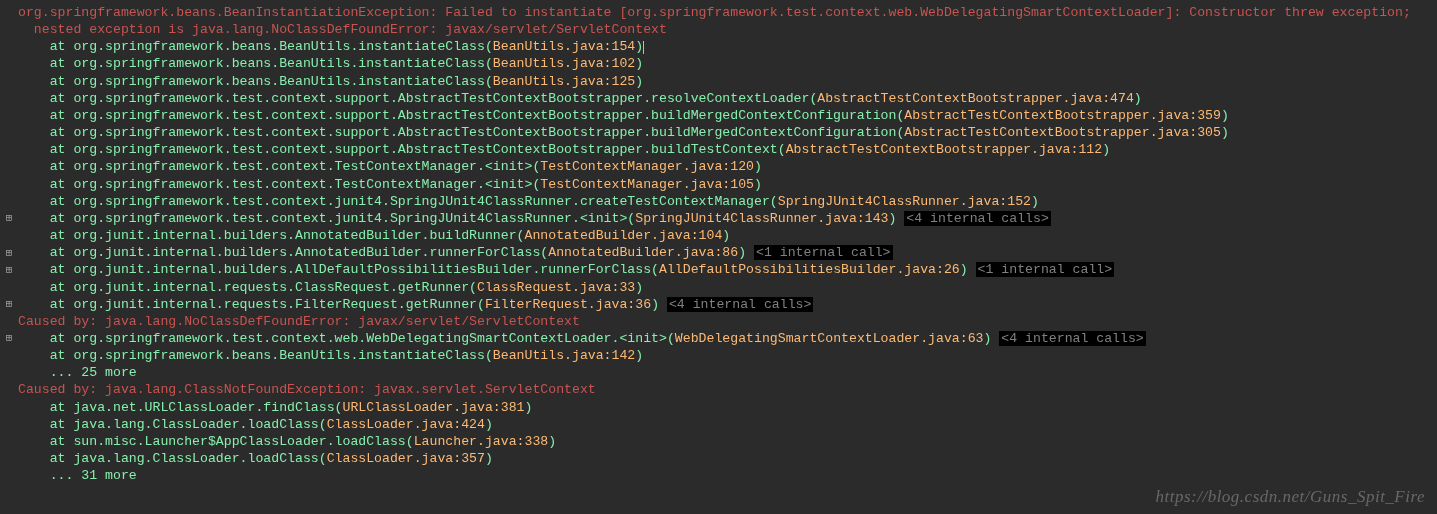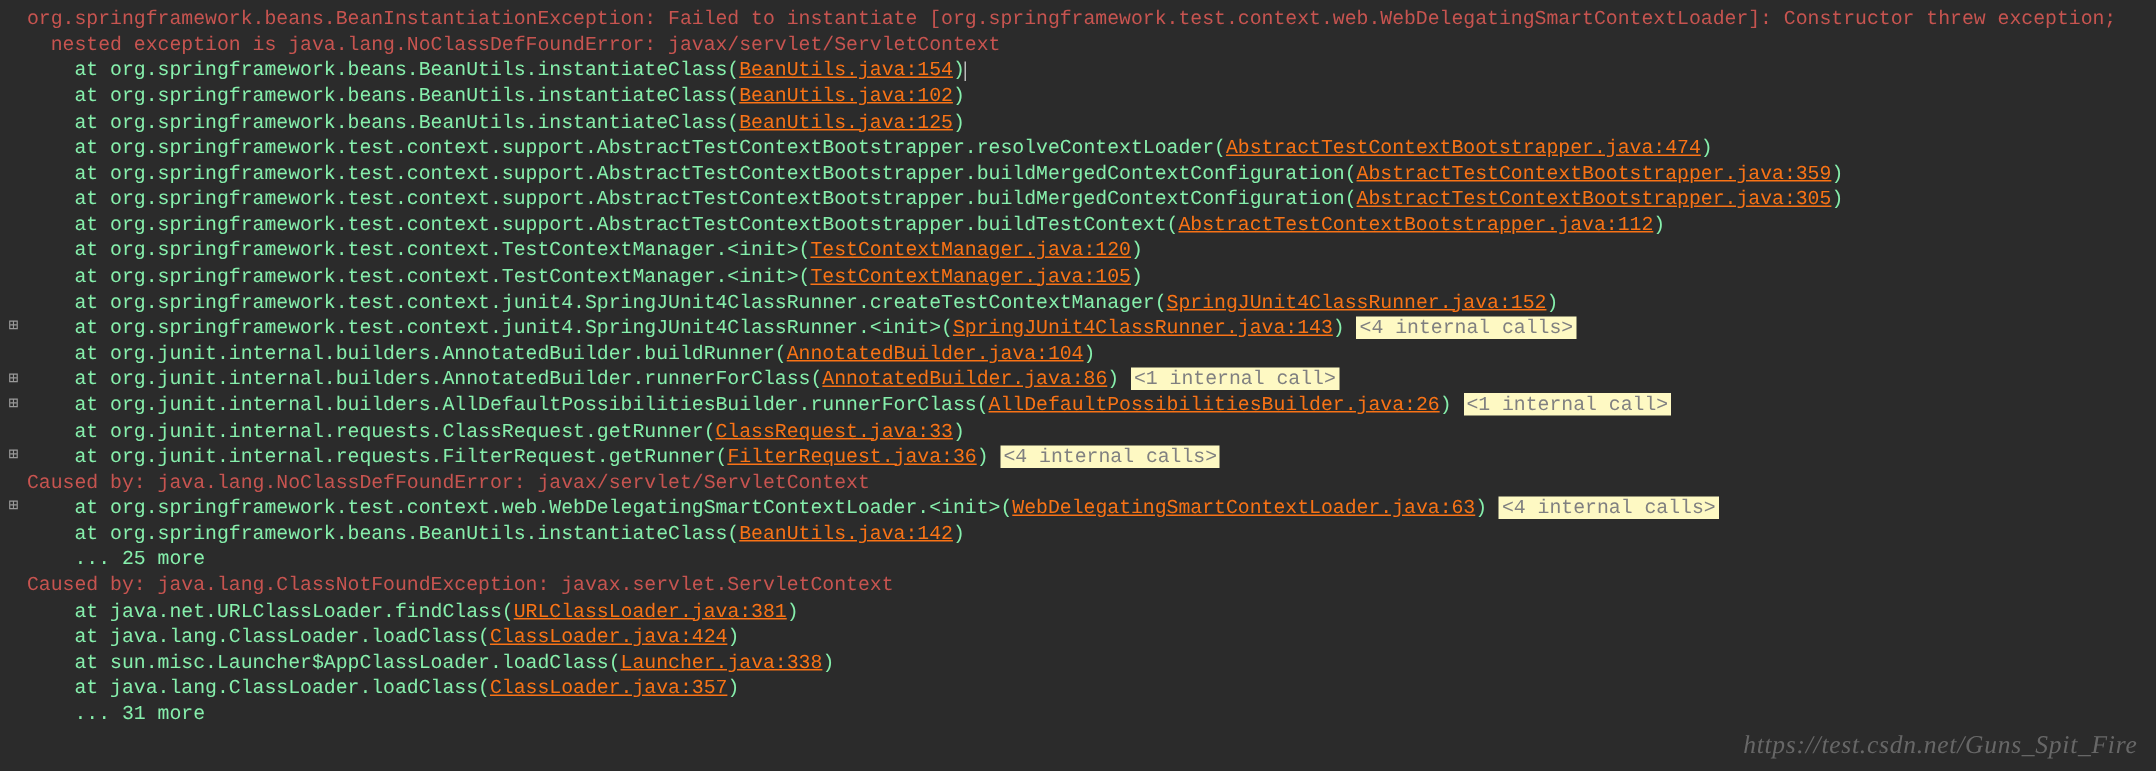--- a/index.html
+++ b/index.html
@@ -35,25 +35,24 @@
     content: "⊞";
     color: #999;
   }
   .content {
     flex: 1;
     white-space: pre;
   }
   .err { color: #c75450; }
   .ok { color: #86efac; }
   .lnk {
-    color: #f97316;
-    text-decoration: underline;
+    color: #fdba74;
   }
   .grey-bg {
-    background: #fef9c3;
+    background: #000000;
     color: #808080;
     padding: 0 2px;
   }
   .cursor {
     border-left: 1px solid #bbb;
     animation: blink 1s step-start infinite;
     display: inline-block;
     height: 1em;
     vertical-align: text-bottom;
   }
@@ -66,13 +65,13 @@
     font-size: 17px;
     font-style: italic;
     letter-spacing: 0.5px;
     opacity: 0.8;
   }
 </style>
 </head>
 <body>
 
 <div class="console" id="console"><div class="line"><div class="gutter"></div><div class="content"><span class="err">org.springframework.beans.BeanInstantiationException: Failed to instantiate [org.springframework.test.context.web.WebDelegatingSmartContextLoader]: Constructor threw exception;</span></div></div><div class="line"><div class="gutter"></div><div class="content"><span class="err">  nested exception is java.lang.NoClassDefFoundError: javax/servlet/ServletContext</span></div></div><div class="line"><div class="gutter"></div><div class="content"><span class="ok"></span></div></div><div class="line"><div class="gutter"></div><div class="content"><span class="ok">    at org.springframework.beans.BeanUtils.instantiateClass(</span><span class="lnk">BeanUtils.java:154</span><span class="ok">)</span><span class="cursor"></span></div></div><div class="line"><div class="gutter"></div><div class="content"><span class="ok">    at org.springframework.beans.BeanUtils.instantiateClass(</span><span class="lnk">BeanUtils.java:102</span><span class="ok">)</span></div></div><div class="line"><div class="gutter"></div><div class="content"><span class="ok">    at org.springframework.beans.BeanUtils.instantiateClass(</span><span class="lnk">BeanUtils.java:125</span><span class="ok">)</span></div></div><div class="line"><div class="gutter"></div><div class="content"><span class="ok">    at org.springframework.test.context.support.AbstractTestContextBootstrapper.resolveContextLoader(</span><span class="lnk">AbstractTestContextBootstrapper.java:474</span><span class="ok">)</span></div></div><div class="line"><div class="gutter"></div><div class="content"><span class="ok">    at org.springframework.test.context.support.AbstractTestContextBootstrapper.buildMergedContextConfiguration(</span><span class="lnk">AbstractTestContextBootstrapper.java:359</span><span class="ok">)</span></div></div><div class="line"><div class="gutter"></div><div class="content"><span class="ok">    at org.springframework.test.context.support.AbstractTestContextBootstrapper.buildMergedContextConfiguration(</span><span class="lnk">AbstractTestContextBootstrapper.java:305</span><span class="ok">)</span></div></div><div class="line"><div class="gutter"></div><div class="content"><span class="ok">    at org.springframework.test.context.support.AbstractTestContextBootstrapper.buildTestContext(</span><span class="lnk">AbstractTestContextBootstrapper.java:112</span><span class="ok">)</span></div></div><div class="line"><div class="gutter"></div><div class="content"><span class="ok">    at org.springframework.test.context.TestContextManager.&lt;init&gt;(</span><span class="lnk">TestContextManager.java:120</span><span class="ok">)</span></div></div><div class="line"><div class="gutter"></div><div class="content"><span class="ok">    at org.springframework.test.context.TestContextManager.&lt;init&gt;(</span><span class="lnk">TestContextManager.java:105</span><span class="ok">)</span></div></div><div class="line"><div class="gutter"></div><div class="content"><span class="ok">    at org.springframework.test.context.junit4.SpringJUnit4ClassRunner.createTestContextManager(</span><span class="lnk">SpringJUnit4ClassRunner.java:152</span><span class="ok">)</span></div></div><div class="line"><div class="gutter exp"></div><div class="content"><span class="ok">    at org.springframework.test.context.junit4.SpringJUnit4ClassRunner.&lt;init&gt;(</span><span class="lnk">SpringJUnit4ClassRunner.java:143</span><span class="ok">) </span><span class="grey-bg">&lt;4 internal calls&gt;</span></div></div><div class="line"><div class="gutter"></div><div class="content"><span class="ok">    at org.junit.internal.builders.AnnotatedBuilder.buildRunner(</span><span class="lnk">AnnotatedBuilder.java:104</span><span class="ok">)</span></div></div><div class="line"><div class="gutter exp"></div><div class="content"><span class="ok">    at org.junit.internal.builders.AnnotatedBuilder.runnerForClass(</span><span class="lnk">AnnotatedBuilder.java:86</span><span class="ok">) </span><span class="grey-bg">&lt;1 internal call&gt;</span></div></div><div class="line"><div class="gutter exp"></div><div class="content"><span class="ok">    at org.junit.internal.builders.AllDefaultPossibilitiesBuilder.runnerForClass(</span><span class="lnk">AllDefaultPossibilitiesBuilder.java:26</span><span class="ok">) </span><span class="grey-bg">&lt;1 internal call&gt;</span></div></div><div class="line"><div class="gutter"></div><div class="content"><span class="ok">    at org.junit.internal.requests.ClassRequest.getRunner(</span><span class="lnk">ClassRequest.java:33</span><span class="ok">)</span></div></div><div class="line"><div class="gutter exp"></div><div class="content"><span class="ok">    at org.junit.internal.requests.FilterRequest.getRunner(</span><span class="lnk">FilterRequest.java:36</span><span class="ok">) </span><span class="grey-bg">&lt;4 internal calls&gt;</span></div></div><div class="line"><div class="gutter"></div><div class="content"><span class="err">Caused by: java.lang.NoClassDefFoundError: javax/servlet/ServletContext</span></div></div><div class="line"><div class="gutter exp"></div><div class="content"><span class="ok">    at org.springframework.test.context.web.WebDelegatingSmartContextLoader.&lt;init&gt;(</span><span class="lnk">WebDelegatingSmartContextLoader.java:63</span><span class="ok">) </span><span class="grey-bg">&lt;4 internal calls&gt;</span></div></div><div class="line"><div class="gutter"></div><div class="content"><span class="ok">    at org.springframework.beans.BeanUtils.instantiateClass(</span><span class="lnk">BeanUtils.java:142</span><span class="ok">)</span></div></div><div class="line"><div class="gutter"></div><div class="content"><span class="ok">    ... 25 more</span></div></div><div class="line"><div class="gutter"></div><div class="content"><span class="err">Caused by: java.lang.ClassNotFoundException: javax.servlet.ServletContext</span></div></div><div class="line"><div class="gutter"></div><div class="content"><span class="ok">    at java.net.URLClassLoader.findClass(</span><span class="lnk">URLClassLoader.java:381</span><span class="ok">)</span></div></div><div class="line"><div class="gutter"></div><div class="content"><span class="ok">    at java.lang.ClassLoader.loadClass(</span><span class="lnk">ClassLoader.java:424</span><span class="ok">)</span></div></div><div class="line"><div class="gutter"></div><div class="content"><span class="ok">    at sun.misc.Launcher$AppClassLoader.loadClass(</span><span class="lnk">Launcher.java:338</span><span class="ok">)</span></div></div><div class="line"><div class="gutter"></div><div class="content"><span class="ok">    at java.lang.ClassLoader.loadClass(</span><span class="lnk">ClassLoader.java:357</span><span class="ok">)</span></div></div><div class="line"><div class="gutter"></div><div class="content"><span class="ok">    ... 31 more</span></div></div></div>
-<div class="watermark">https://test.csdn.net/Guns_Spit_Fire</div>
+<div class="watermark">https://blog.csdn.net/Guns_Spit_Fire</div>
 
 </body></html>

